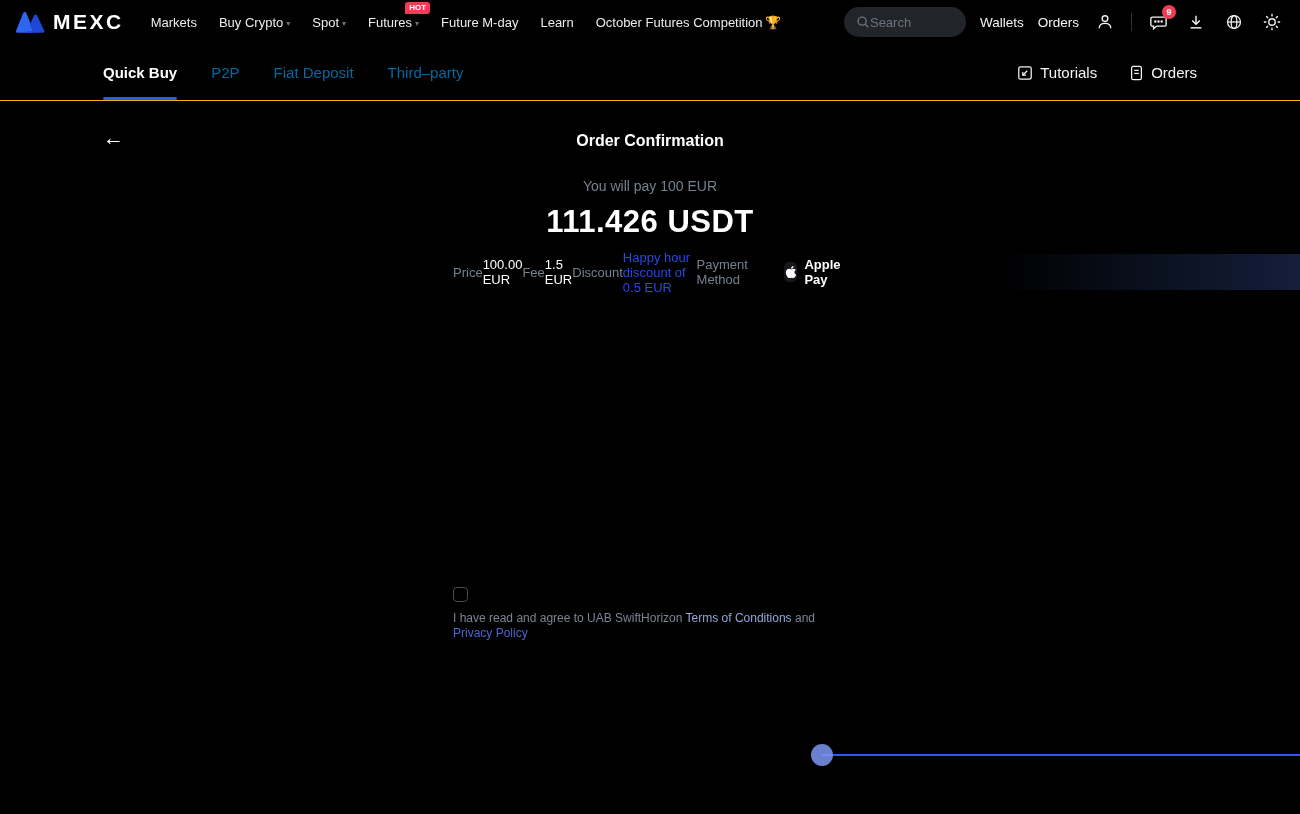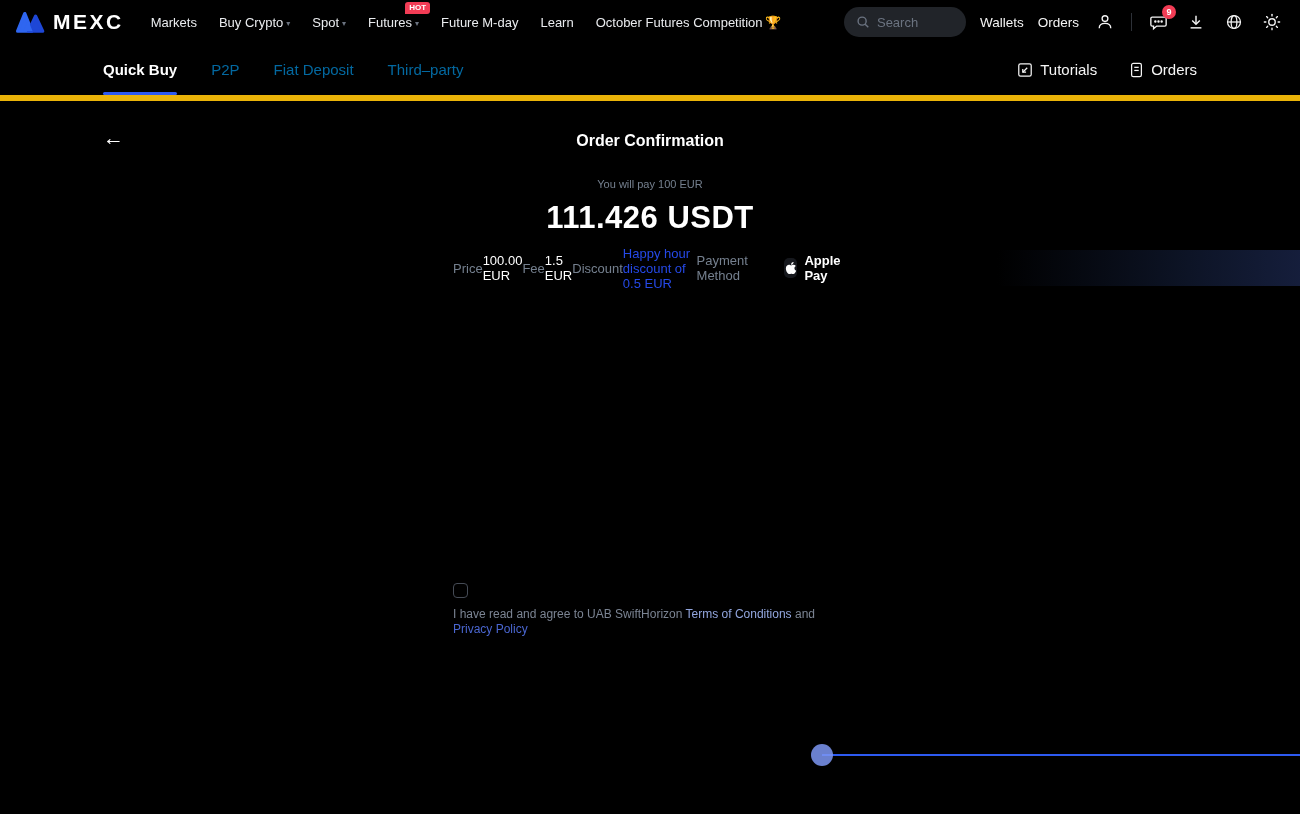--- a/index.html
+++ b/index.html
@@ -10,52 +10,52 @@
   .navbar { height:44px; display:flex; align-items:center; padding:0 16px; background:#000; }
   .brand { display:flex; align-items:center; gap:7px; margin-right:18px; cursor:pointer; }
   .brand-text { font-size:21px; font-weight:800; letter-spacing:2.5px; color:#fff; }
   .nav-items { display:flex; align-items:center; gap:4px; }
   .nav-item { position:relative; display:flex; align-items:center; gap:3px;
     padding:6px 9px; font-size:13px; font-weight:500; color:#eaecef; cursor:pointer; white-space:nowrap; }
   .caret { font-size:8px; color:#6b7380; margin-top:2px; }
   .hot-badge { position:absolute; top:-7px; right:-2px; background:#F23C55; color:#fff;
     font-size:8px; font-weight:700; padding:1px 4px 2px; border-radius:3px 3px 3px 0; }
   .nav-right { margin-left:auto; display:flex; align-items:center; gap:14px; }
-  .search-box { display:flex; align-items:center; gap:7px; background:#212429; border-radius:15px;
+  .search-box { display:flex; align-items:center; background:#212429; border-radius:15px;
     height:30px; width:122px; padding:2px 12px; }
   .search-box input { background:transparent; border:none; outline:none; color:#eaecef;
     font-size:13px; width:80px; font-family:inherit; }
   .search-box input::placeholder { color:#6b7380; }
   .nav-link { font-size:13.5px; font-weight:500; color:#f5f5f5; cursor:pointer; }
   .icon-btn { display:flex; align-items:center; justify-content:center; width:24px; height:24px;
     cursor:pointer; position:relative; }
   .v-divider { width:1px; height:18px; background:#2d3138; }
   .red-badge { position:absolute; top:-5px; right:-6px; min-width:14px; height:14px; border-radius:8px;
     background:#F23C55; color:#fff; font-size:9px; font-weight:700; display:flex; align-items:center;
     justify-content:center; padding:0 3px; }
 
   
   .subnav { height:57px; display:flex; align-items:center; padding:0 103px 0 103px;
-    border-bottom:6px solid #eab308; background:#000; }
+    border-bottom:1px solid #eab308; background:#000; }
   .tabs { display:flex; align-items:center; gap:34px; height:100%; }
   .tab { position:relative; display:flex; align-items:center; height:100%; font-size:15px;
     color:#0369a1; cursor:pointer; white-space:nowrap; }
   .tab.active { color:#fff; font-weight:700; }
   .tab.active::after { content:""; position:absolute; left:0; right:0; bottom:0; height:3px;
     background:#2D5AF1; border-radius:2px; }
   .subnav-right { margin-left:auto; display:flex; align-items:center; gap:32px; }
   .subnav-link { display:flex; align-items:flex-end; gap:7px; font-size:15px; color:#f5f5f5; cursor:pointer; }
 
   
   .main { position:relative; height:712px; }
   .back-btn { position:absolute; left:103px; top:26px; font-size:21px; color:#fff; cursor:pointer;
     line-height:1; }
   .col { width:394px; margin:0 auto; display:flex; flex-direction:column; }
   .order-title { margin-top:31px; text-align:center; font-size:16px; font-weight:600; color:#fff; }
-  .order-sub { margin-top:28px; text-align:center; font-size:11px; color:#75808f; }
+  .order-sub { margin-top:28px; text-align:center; font-size:14px; color:#75808f; }
   .order-amount { margin-top:10px; text-align:center; font-size:31px; font-weight:700; color:#fff;
     letter-spacing:0.5px; }
   .rows { margin-top:14px; display:flex; }
   .row { height:36px; display:flex; align-items:center; justify-content:space-between; position:relative; }
   .row-label { font-size:13px; color:#75808f; }
   .row-value { font-size:13px; color:#fff; }
   .row-value.link { color:#2549E8; cursor:pointer; }
   .pay-band { position:absolute; left:300px; top:0; width:547px; height:100%;
     background:linear-gradient(90deg, rgba(14,18,30,0) 0%, #0d1426 35%, #27336A 100%); z-index:0; }
   .pay-value { position:relative; z-index:1; display:flex; align-items:center; gap:7px;padding-left:36px; }

